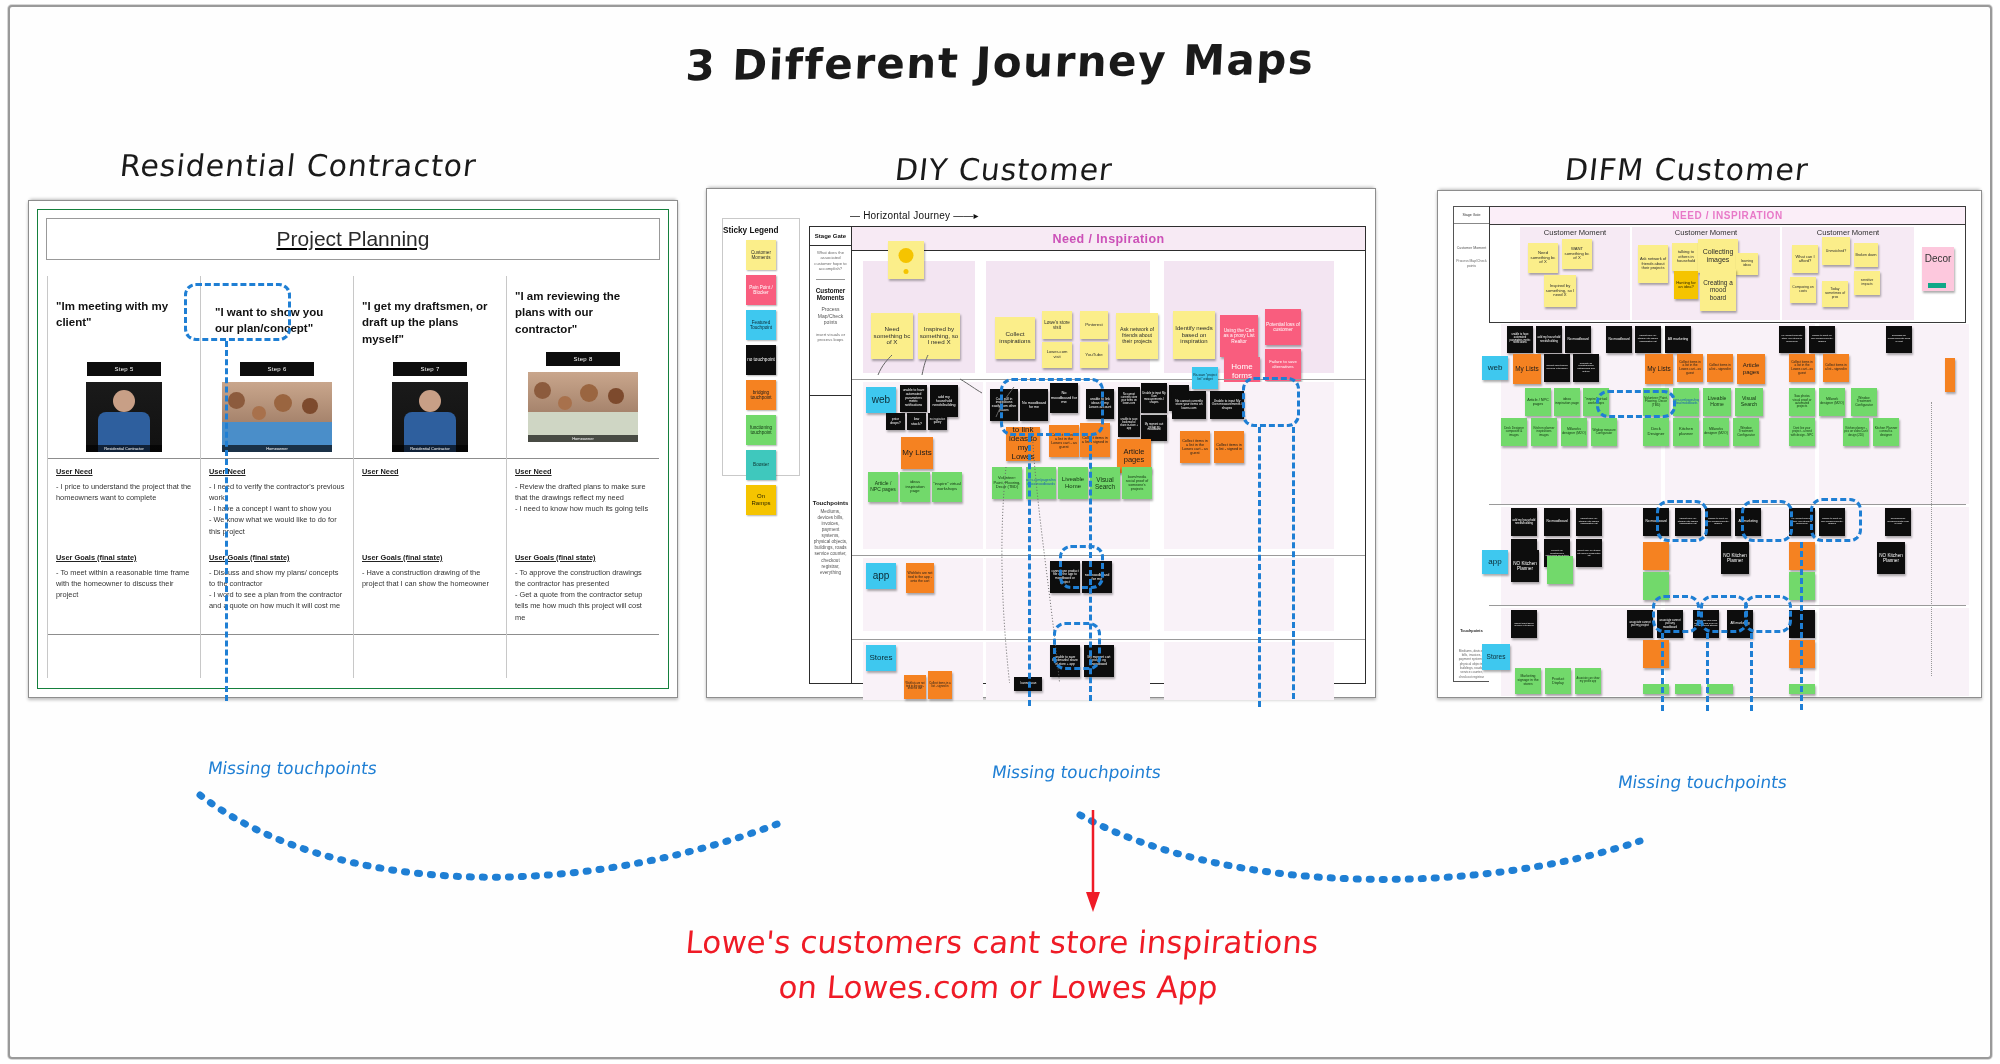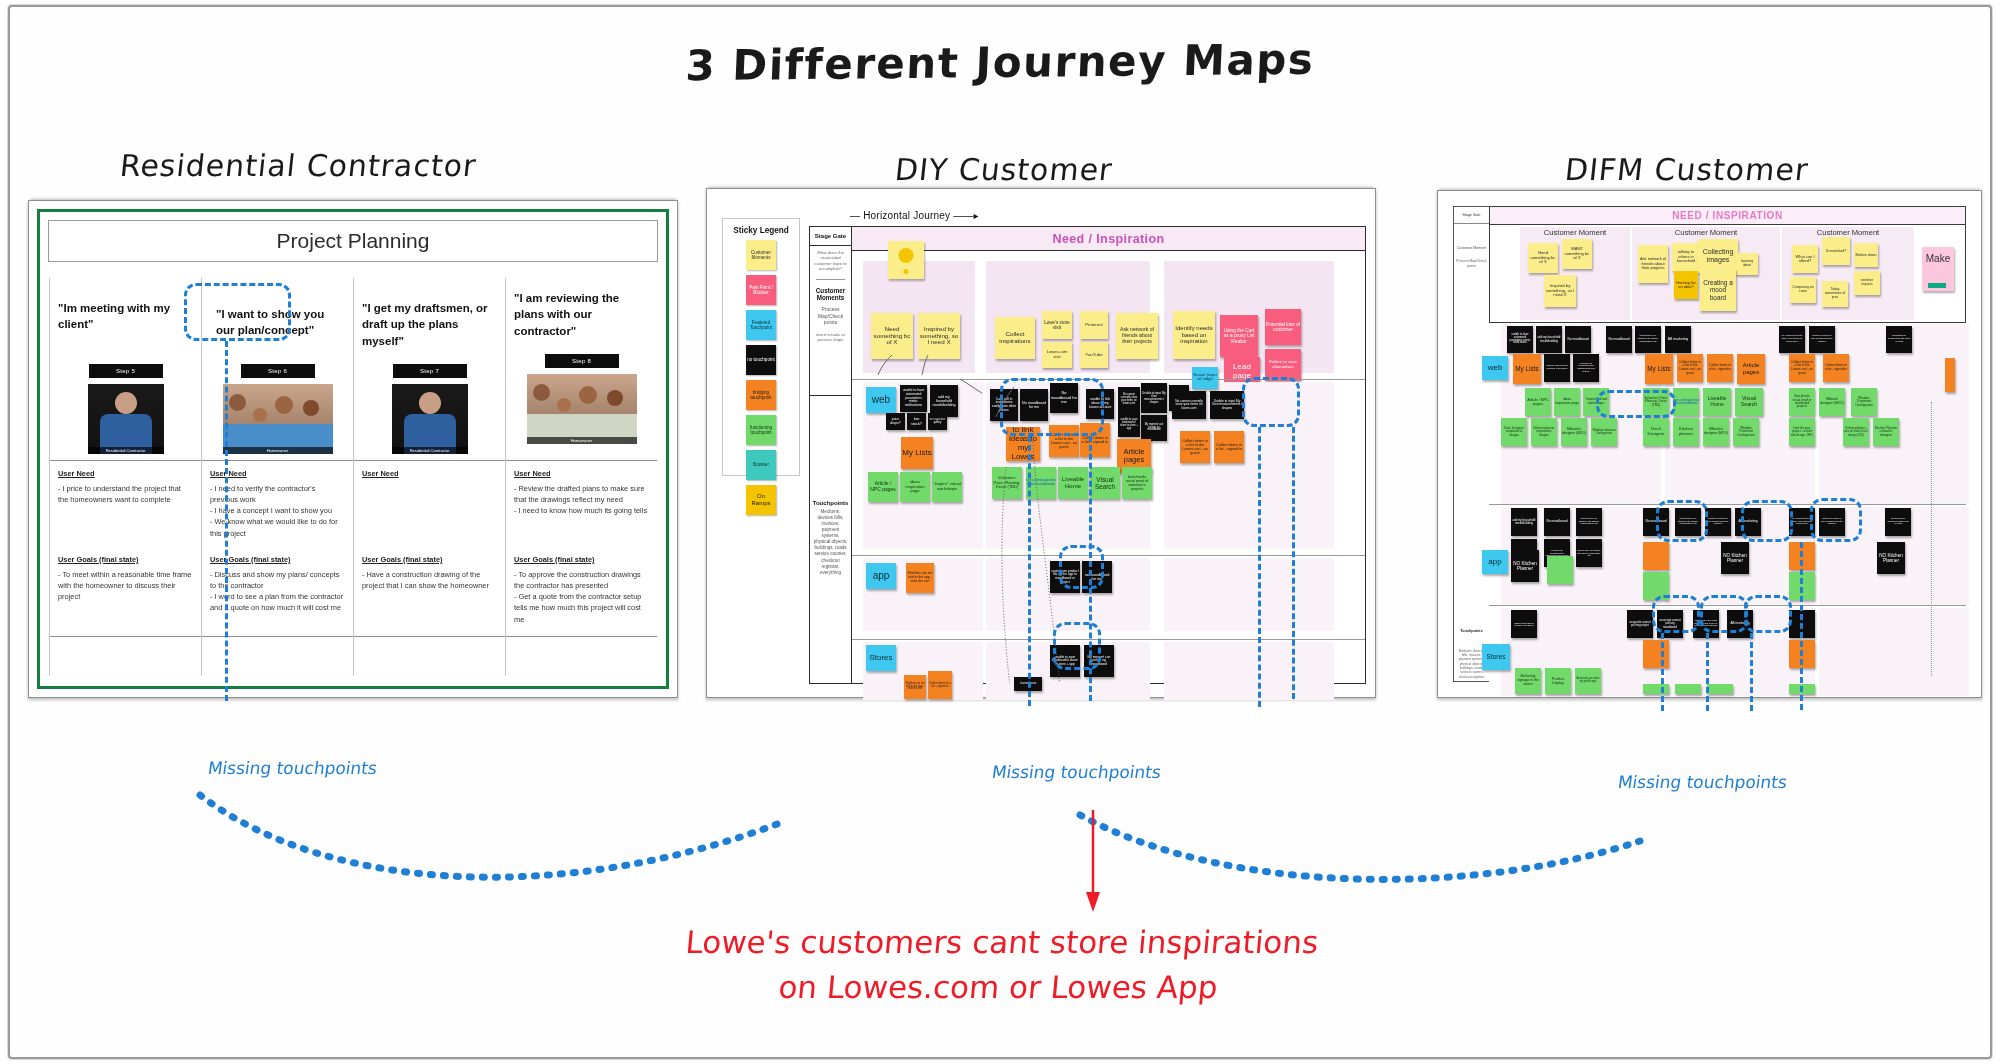--- a/index.html
+++ b/index.html
@@ -47,21 +47,21 @@
     position: absolute;
     background: #fff;
     border: 1px solid #8e8e8e;
     box-shadow: 0 2px 3px rgba(0,0,0,.25), 0 -3px 3px -2px rgba(0,0,0,.25);
   }
   #panel-rc   { left: 28px;   top: 200px; width: 650px;  height: 498px; }
   #panel-diy  { left: 706px;  top: 188px; width: 670px;  height: 510px; }
   #panel-difm { left: 1437px; top: 190px; width: 545px;  height: 508px; }
 
   
-  #rc-inner { position: absolute; inset: 8px; border: 3px solid #15803d; }
+  #rc-inner { position: absolute; inset: 8px; border: 1px solid #15803d; text-decoration: underline; }
   #rc-header {
     margin: 8px; height: 42px;
     border: 1px solid #999;
     display: flex; align-items: center; justify-content: center;
     font-size: 21px; color: #2b2b2b;
   }
   #rc-grid {
     position: absolute; left: 9px; right: 9px; top: 66px; bottom: 10px;
     display: grid; grid-template-columns: repeat(4, 1fr);
   }
@@ -113,21 +113,21 @@
   .s-teal   { background: #3fc8bd; color: #0d3330; }
   .s-gold   { background: #f5c400; color: #241f00; }
   .s-lpink  { background: #fdc8dd; color: #333; }
 
   
   #diy-inner { position: absolute; inset: 7px; background: #fff; }
   #legend-box {
     position: absolute; left: 8px; top: 22px; width: 78px; height: 258px;
     border: 1px solid #c9c9c9; background: #fff;
   }
-  #legend-title { text-align: center; font-size: 8.2px; font-weight: bold; margin-top: 7px; color:#111; }
+  #legend-title { text-align: left; font-size: 8.2px; font-weight: bold; margin-top: 7px; color:#111; }
   .legend-sticky {
     width: 30px; height: 30px; margin: 5px auto 0;
     font-size: 4.6px; display: flex; align-items: center; justify-content: center;
     text-align: center; box-shadow: 1px 1px 1.5px rgba(0,0,0,.3); line-height: 1.15; padding: 1px;
   }
   #horiz-journey {
     position: absolute; left: 118px; top: 14px;
     font-size: 10px; color: #111; letter-spacing: .2px; white-space: nowrap; margin-left: 18px;
   }
   #diy-board { position: absolute; left: 95px; top: 30px; right: 2px; bottom: 6px; border: 1px solid #2d2d2d; }
@@ -357,21 +357,21 @@
 
       <div class="sticky s-yellow" style="left:185px;top:90px;width:40px;height:42px;font-size:6.2px;">Collect inspirations</div>
       <div class="sticky s-yellow" style="left:232px;top:84px;width:30px;height:28px;font-size:4.6px;">Lowe's store visit</div>
       <div class="sticky s-yellow" style="left:232px;top:115px;width:30px;height:26px;font-size:4.1px;">Lowes.com visit</div>
       <div class="sticky s-yellow" style="left:270px;top:84px;width:28px;height:28px;font-size:4.4px;">Pinterest</div>
       <div class="sticky s-yellow" style="left:270px;top:115px;width:28px;height:26px;font-size:4.4px;">YouTube</div>
       <div class="sticky s-yellow" style="left:306px;top:86px;width:42px;height:46px;font-size:5.2px;">Ask network of friends about their projects</div>
 
       <div class="sticky s-yellow" style="left:363px;top:84px;width:42px;height:48px;font-size:6px;">Identify needs based on inspiration</div>
       <div class="sticky s-pink" style="left:410px;top:88px;width:38px;height:42px;font-size:4.8px;">Using the Cart as a proxy List Realtor</div>
-      <div class="sticky s-pink" style="left:414px;top:130px;width:36px;height:30px;font-size:8px;">Lead page</div>
+      <div class="sticky s-pink" style="left:414px;top:130px;width:36px;height:30px;font-size:8px;">Home forms</div>
       <div class="sticky s-pink" style="left:455px;top:82px;width:36px;height:36px;font-size:4.8px;">Potential loss of customer</div>
       <div class="sticky s-pink" style="left:455px;top:122px;width:36px;height:32px;font-size:4.2px;">Failure to save alternatives</div>
 
       <div class="row-rule" style="top:152px;"></div>
 
       <div class="lane-bg" style="left:53px;top:155px;width:120px;height:167px;"></div>
       <div class="lane-bg" style="left:176px;top:155px;width:164px;height:167px;"></div>
       <div class="lane-bg" style="left:354px;top:155px;width:170px;height:167px;"></div>
 
       <div class="sticky s-cyan" style="left:56px;top:160px;width:30px;height:26px;font-size:10px;">web</div>
@@ -488,21 +488,21 @@
         </div>
         <div class="cm-block" style="left:292px;width:132px;">
           <div class="cm-label">Customer Moment</div>
           <div class="sticky s-yellow" style="left:10px;top:18px;width:26px;height:28px;font-size:4px;">What can I afford?</div>
           <div class="sticky s-yellow" style="left:40px;top:10px;width:28px;height:28px;font-size:3.6px;">Unmatched?</div>
           <div class="sticky s-yellow" style="left:72px;top:16px;width:24px;height:24px;font-size:3.6px;">Broken down</div>
           <div class="sticky s-yellow" style="left:8px;top:50px;width:26px;height:26px;font-size:3.4px;">Comparing on costs</div>
           <div class="sticky s-yellow" style="left:40px;top:54px;width:26px;height:26px;font-size:3.4px;">Today sometimes of pros</div>
           <div class="sticky s-yellow" style="left:72px;top:44px;width:26px;height:24px;font-size:3.2px;">sensitive impacts</div>
         </div>
-        <div class="sticky s-lpink" style="left:432px;top:22px;width:32px;height:44px;font-size:10px;align-items:flex-start;padding-top:6px;">Make</div>
+        <div class="sticky s-lpink" style="left:432px;top:22px;width:32px;height:44px;font-size:10px;align-items:flex-start;padding-top:6px;">Decor</div>
         <div style="position:absolute;left:438px;top:58px;width:18px;height:5px;background:#0fa887;"></div>
       </div>
 
       <div class="watermark" style="left:178px;top:212px;">WEB</div>
       <div class="lane-bg" style="left:48px;top:118px;width:160px;height:180px;"></div>
       <div class="lane-bg" style="left:212px;top:118px;width:150px;height:180px;"></div>
       <div class="lane-bg" style="left:366px;top:118px;width:150px;height:180px;"></div>
 
       <div class="sticky s-black" style="left:54px;top:120px;width:26px;height:27px;font-size:2.6px;">unable to have automated parameters metric notifications</div>
       <div class="sticky s-black" style="left:83px;top:120px;width:26px;height:27px;font-size:2.8px;">add my household needs/building</div>

